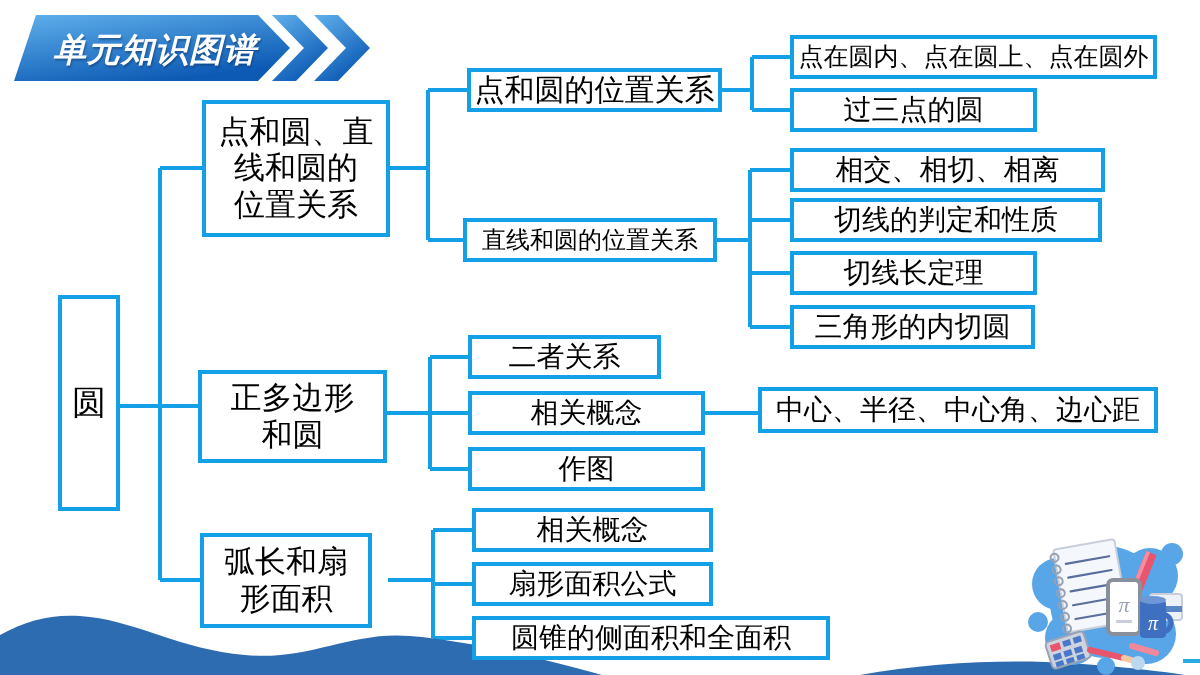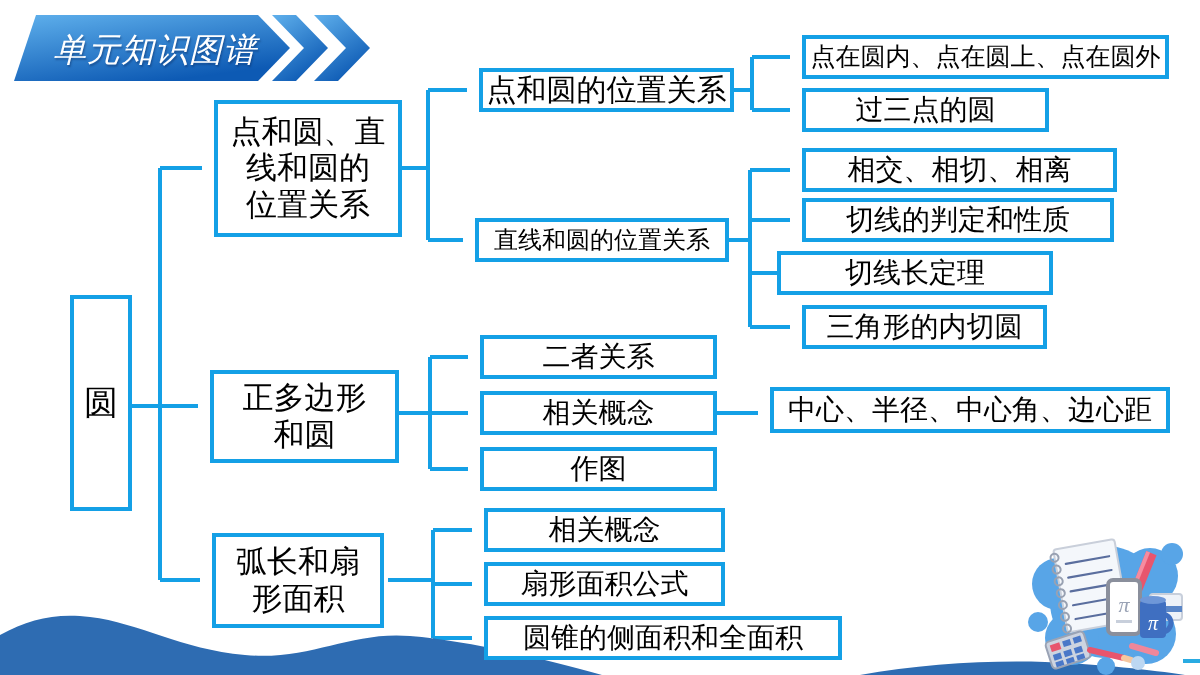--- a/index.html
+++ b/index.html
@@ -21,33 +21,32 @@
     border:4px solid var(--box-border);
     background:#ffffff;
     color:var(--text);
     display:flex;align-items:center;justify-content:center;
     text-align:center;
     font-family:"Liberation Serif","DejaVu Serif",serif;
     font-weight:500;
     white-space:pre-line;
     line-height:1.18;
     z-index:3;
-    margin-left:12px;
   }
   .root{font-size:34px;}
   .branch{font-size:31px;}
   .leaf{font-size:28px;}
   .leaf.small{font-size:25px;}
 
   
   .banner{position:absolute;left:6px;top:12px;width:370px;height:72px;z-index:5;}
   .banner svg{position:absolute;left:0;top:0;}
   .banner .banner-text{
     position:absolute;left:34px;top:16px;width:230px;
-    color:#ffffff;font-size:33px;font-weight:normal;font-style:italic;
+    color:#ffffff;font-size:33px;font-weight:bold;font-style:italic;
     letter-spacing:1px;text-align:center;
     text-shadow:1px 2px 2px rgba(10,40,90,.45);
     font-family:"Liberation Sans",sans-serif;
   }
 
   .wave-svg{position:absolute;left:0;top:605px;width:1200px;height:70px;z-index:1;}
   .illus{position:absolute;left:1028px;top:528px;width:156px;height:147px;z-index:2;}
   .accent{position:absolute;left:1183px;top:659px;width:17px;height:4px;background:#29abe2;z-index:2;}
 </style>
 </head>
@@ -91,26 +90,26 @@
 线和圆的
 位置关系</div>
 
   <div class="node leaf" style="left:467px;top:68px;width:255px;height:44px;font-size:30px">点和圆的位置关系</div>
   <div class="node leaf small" style="left:790px;top:35px;width:367px;height:44px">点在圆内、点在圆上、点在圆外</div>
   <div class="node leaf" style="left:790px;top:88px;width:247px;height:44px">过三点的圆</div>
 
   <div class="node leaf" style="left:463px;top:218px;width:254px;height:44px;font-size:24px">直线和圆的位置关系</div>
   <div class="node leaf" style="left:790px;top:148px;width:315px;height:44px">相交、相切、相离</div>
   <div class="node leaf" style="left:790px;top:198px;width:312px;height:44px">切线的判定和性质</div>
-  <div class="node leaf" style="left:765px;top:251px;width:276px;height:44px">切线长定理</div>
+  <div class="node leaf" style="left:790px;top:251px;width:247px;height:44px">切线长定理</div>
   <div class="node leaf" style="left:790px;top:305px;width:245px;height:44px">三角形的内切圆</div>
 
   <div class="node branch" style="left:198px;top:370px;width:189px;height:93px">正多边形
 和圆</div>
-  <div class="node leaf" style="left:468px;top:335px;width:237px;height:44px">二者关系</div>
+  <div class="node leaf" style="left:468px;top:335px;width:193px;height:44px">二者关系</div>
   <div class="node leaf" style="left:468px;top:391px;width:237px;height:44px">相关概念</div>
   <div class="node leaf" style="left:758px;top:387px;width:400px;height:46px">中心、半径、中心角、边心距</div>
   <div class="node leaf" style="left:468px;top:447px;width:237px;height:44px">作图</div>
 
   <div class="node branch" style="left:200px;top:533px;width:172px;height:95px">弧长和扇
 形面积</div>
   <div class="node leaf" style="left:472px;top:508px;width:241px;height:44px">相关概念</div>
   <div class="node leaf" style="left:472px;top:616px;width:358px;height:44px">圆锥的侧面积和全面积</div>
   <div class="node leaf" style="left:472px;top:562px;width:241px;height:44px">扇形面积公式</div>
 

